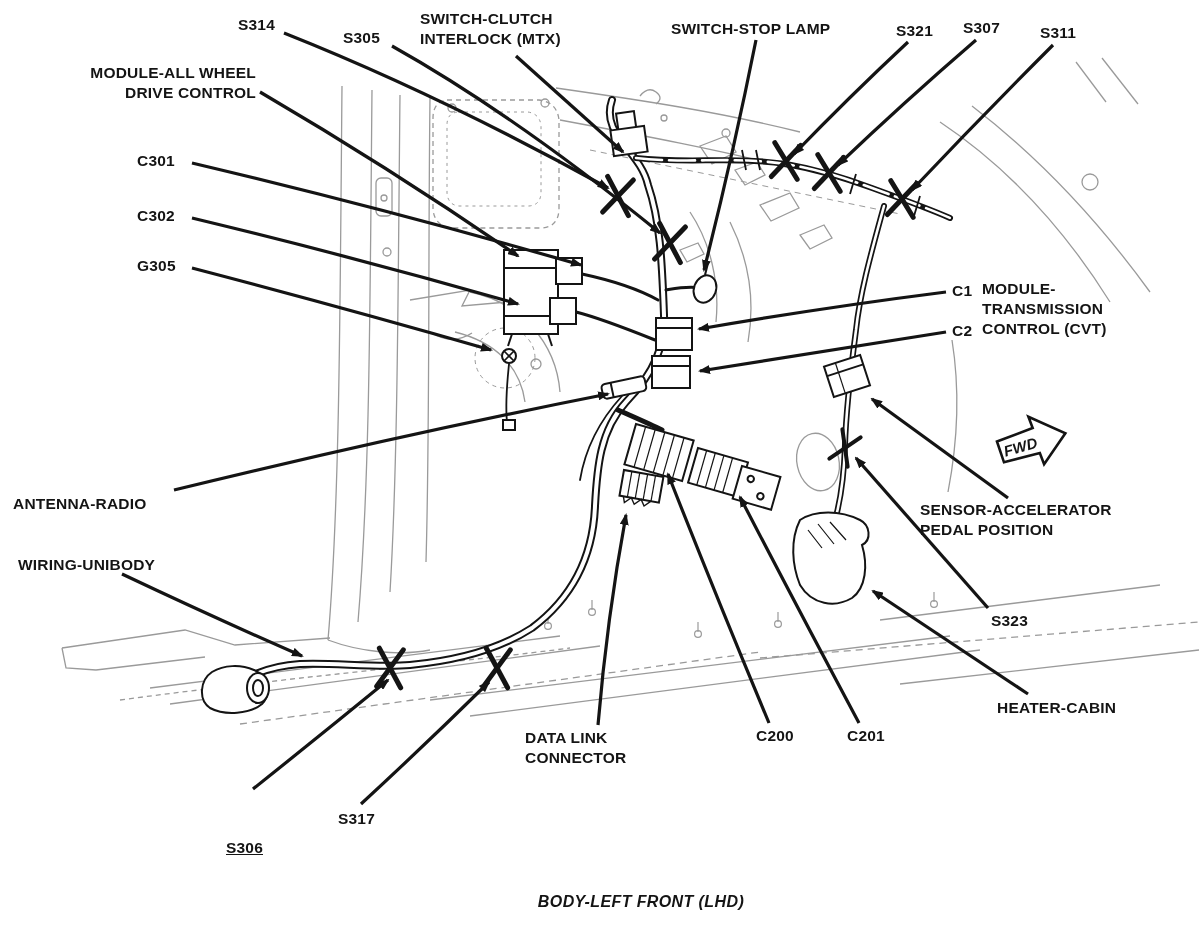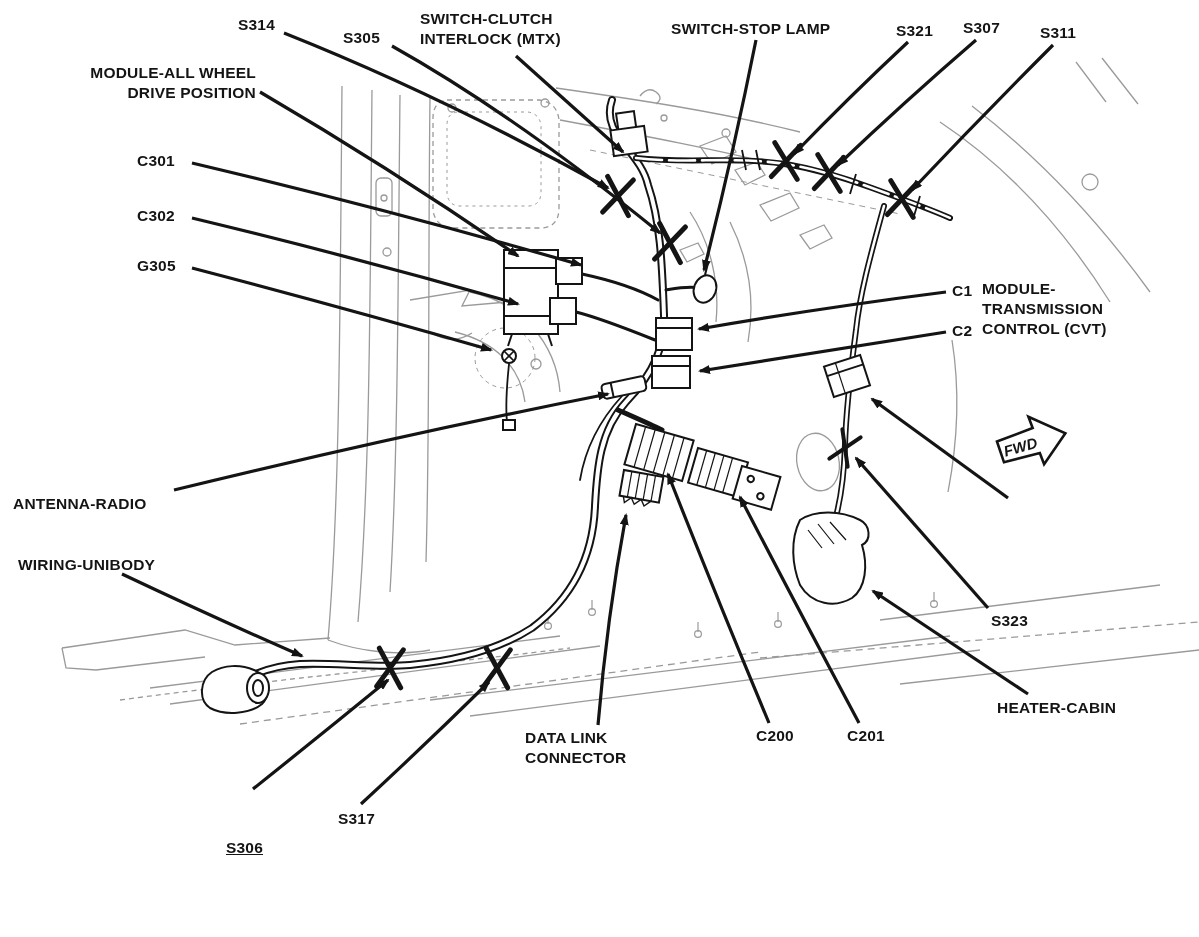--- a/index.html
+++ b/index.html
@@ -302,34 +302,37 @@
 
 <div class="callout" style="left:238px;top:15px;text-align:center;">S314</div>
 <div class="callout" style="left:343px;top:28px;">S305</div>
 <div class="callout center" style="left:420px;top:9px;width:172px;">SWITCH-CLUTCH
 INTERLOCK (MTX)</div>
 <div class="callout" style="left:671px;top:19px;">SWITCH-STOP LAMP</div>
 <div class="callout" style="left:896px;top:21px;">S321</div>
 <div class="callout" style="left:963px;top:18px;">S307</div>
 <div class="callout" style="left:1040px;top:23px;">S311</div>
 <div class="callout right" style="left:58px;top:63px;width:198px;">MODULE-ALL WHEEL
-DRIVE POSITION</div>
+DRIVE CONTROL</div>
 <div class="callout" style="left:137px;top:151px;">C301</div>
 <div class="callout" style="left:137px;top:206px;">C302</div>
 <div class="callout" style="left:137px;top:256px;">G305</div>
 <div class="callout" style="left:952px;top:281px;">C1</div>
 <div class="callout" style="left:952px;top:321px;">C2</div>
 <div class="callout center" style="left:982px;top:279px;width:152px;">MODULE-
 TRANSMISSION
 CONTROL (CVT)</div>
 <div class="callout" style="left:13px;top:494px;">ANTENNA-RADIO</div>
 <div class="callout" style="left:18px;top:555px;">WIRING-UNIBODY</div>
+<div class="callout center" style="left:920px;top:500px;width:232px;">SENSOR-ACCELERATOR
+PEDAL POSITION</div>
 <div class="callout" style="left:991px;top:611px;">S323</div>
 <div class="callout" style="left:997px;top:698px;">HEATER-CABIN</div>
 <div class="callout center" style="left:525px;top:728px;width:130px;">DATA LINK
 CONNECTOR</div>
 <div class="callout" style="left:756px;top:726px;">C200</div>
 <div class="callout" style="left:847px;top:726px;">C201</div>
 <div class="callout" style="left:226px;top:838px;text-decoration:underline;">S306</div>
 <div class="callout" style="left:338px;top:809px;">S317</div>
 
+<div class="caption" style="left:491px;top:892px;width:300px;">BODY-LEFT FRONT  (LHD)</div>
 
 </div>
 
 </body></html>

